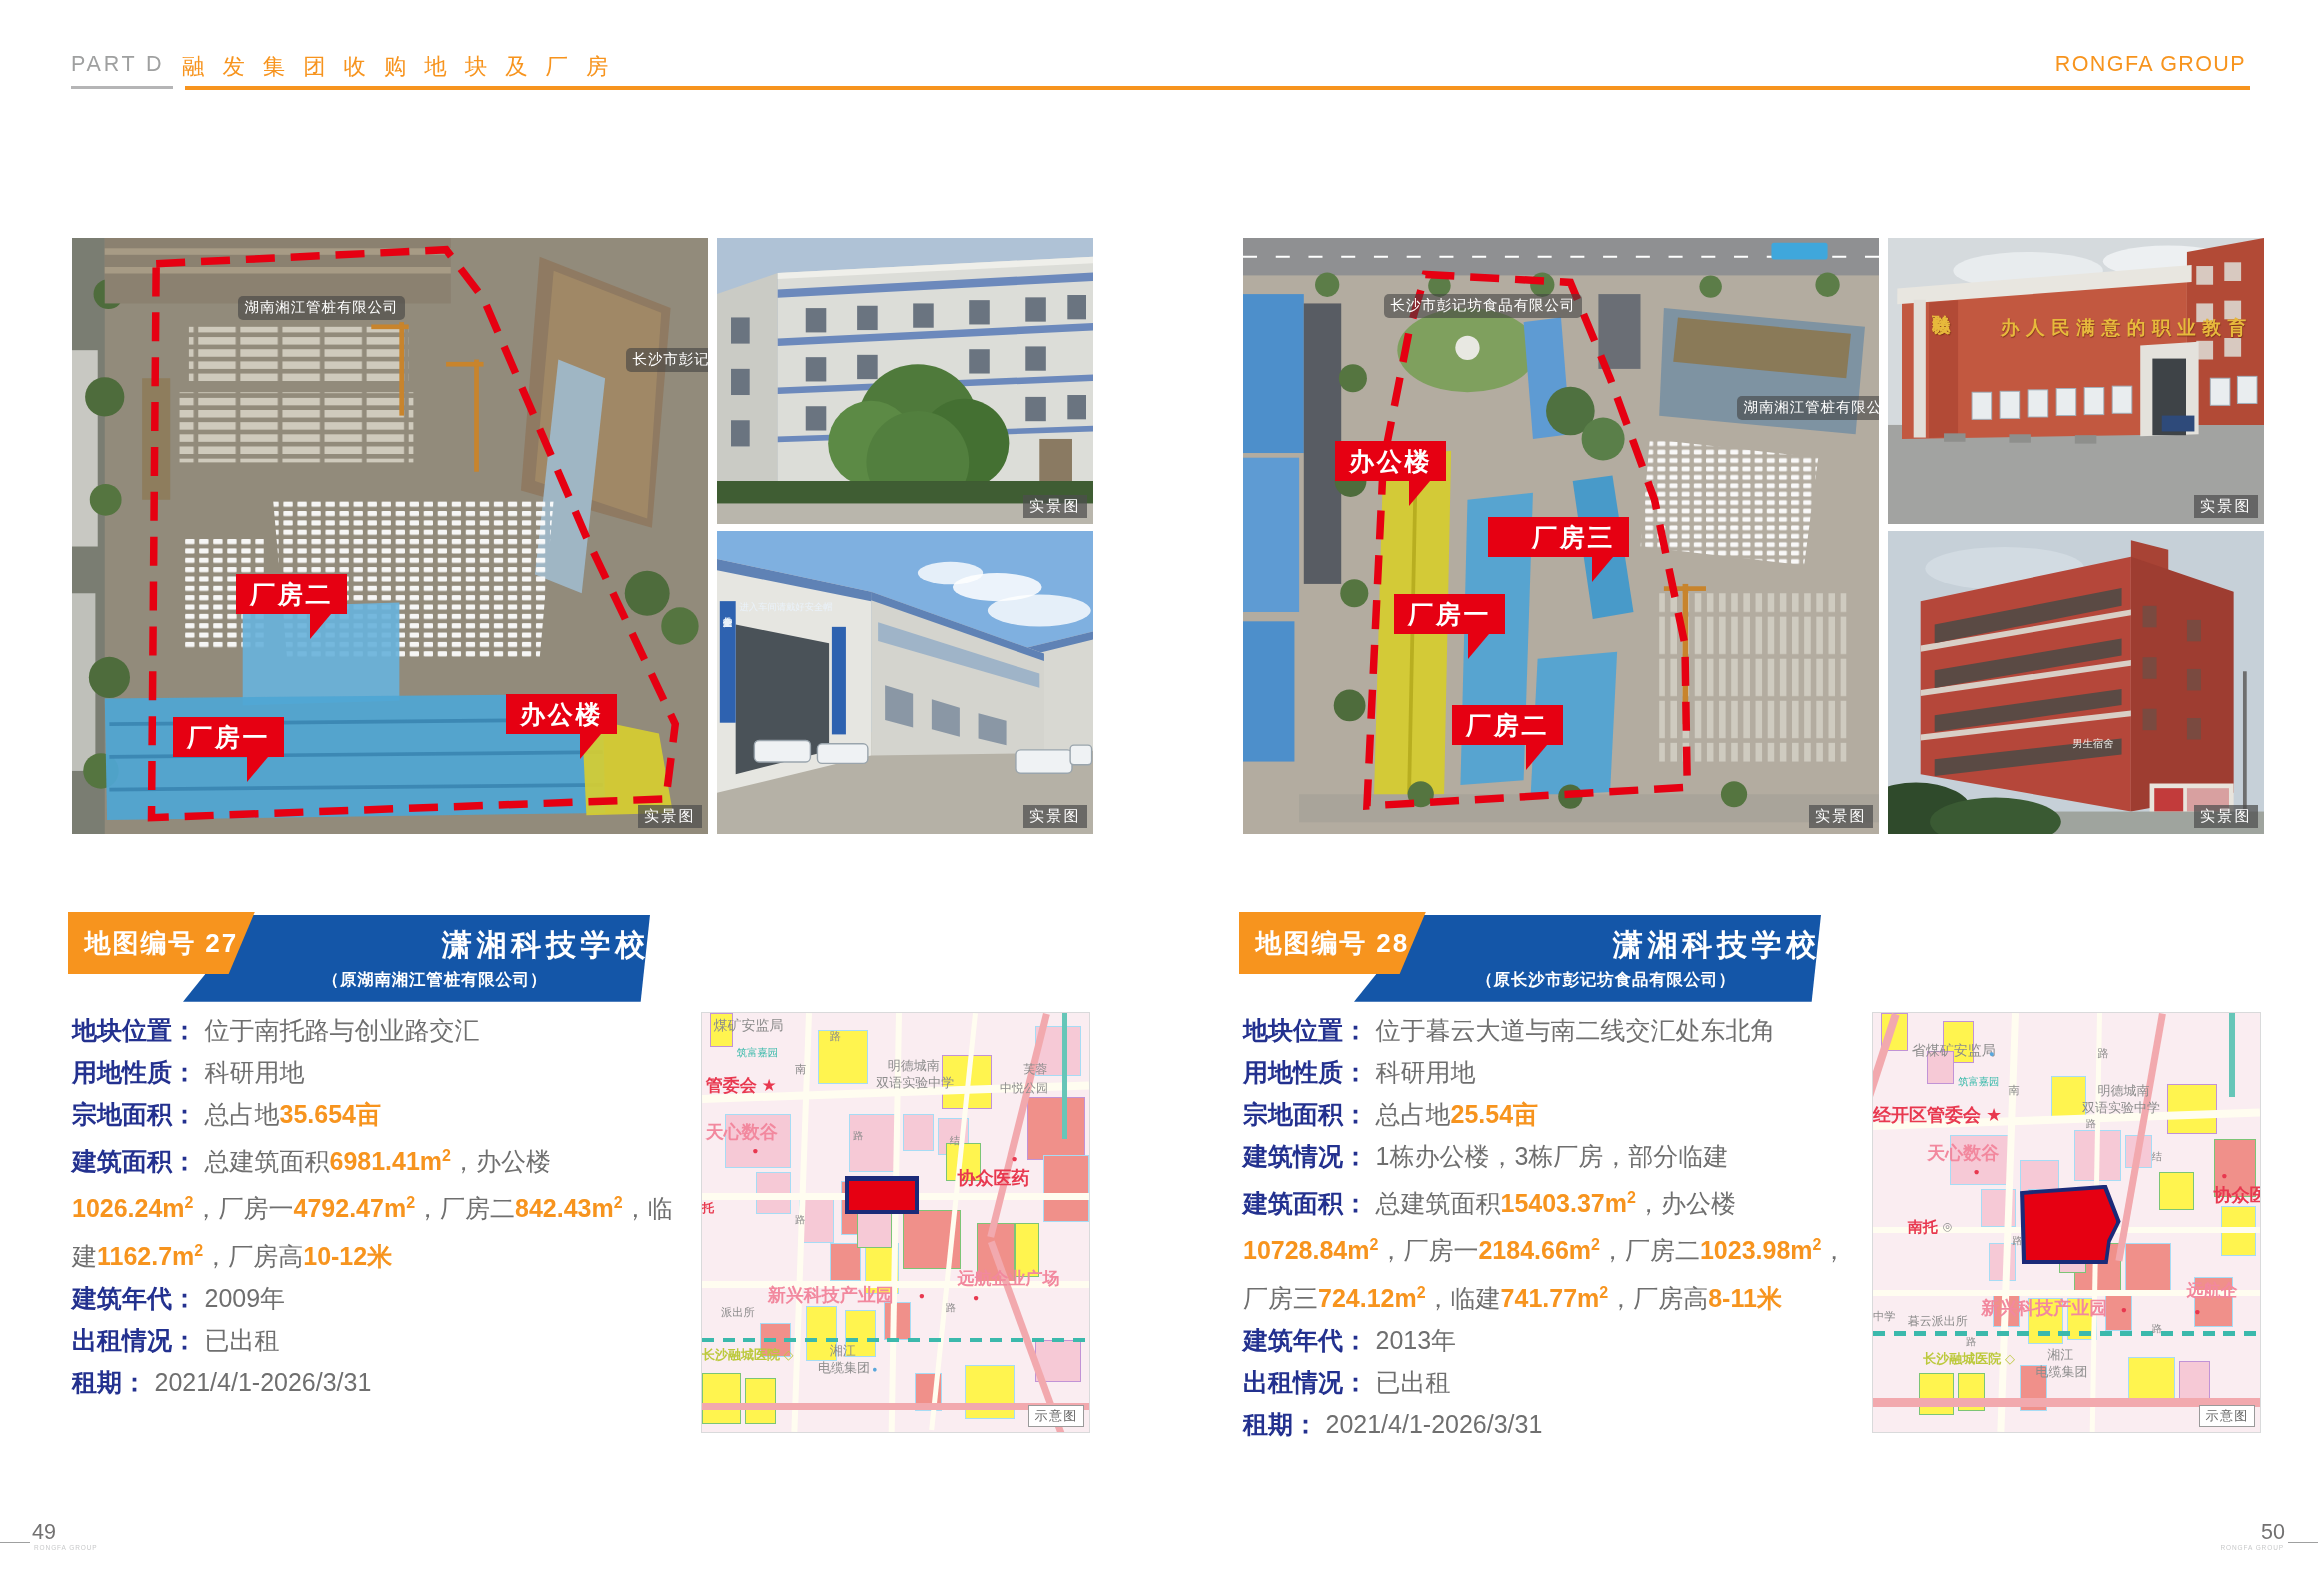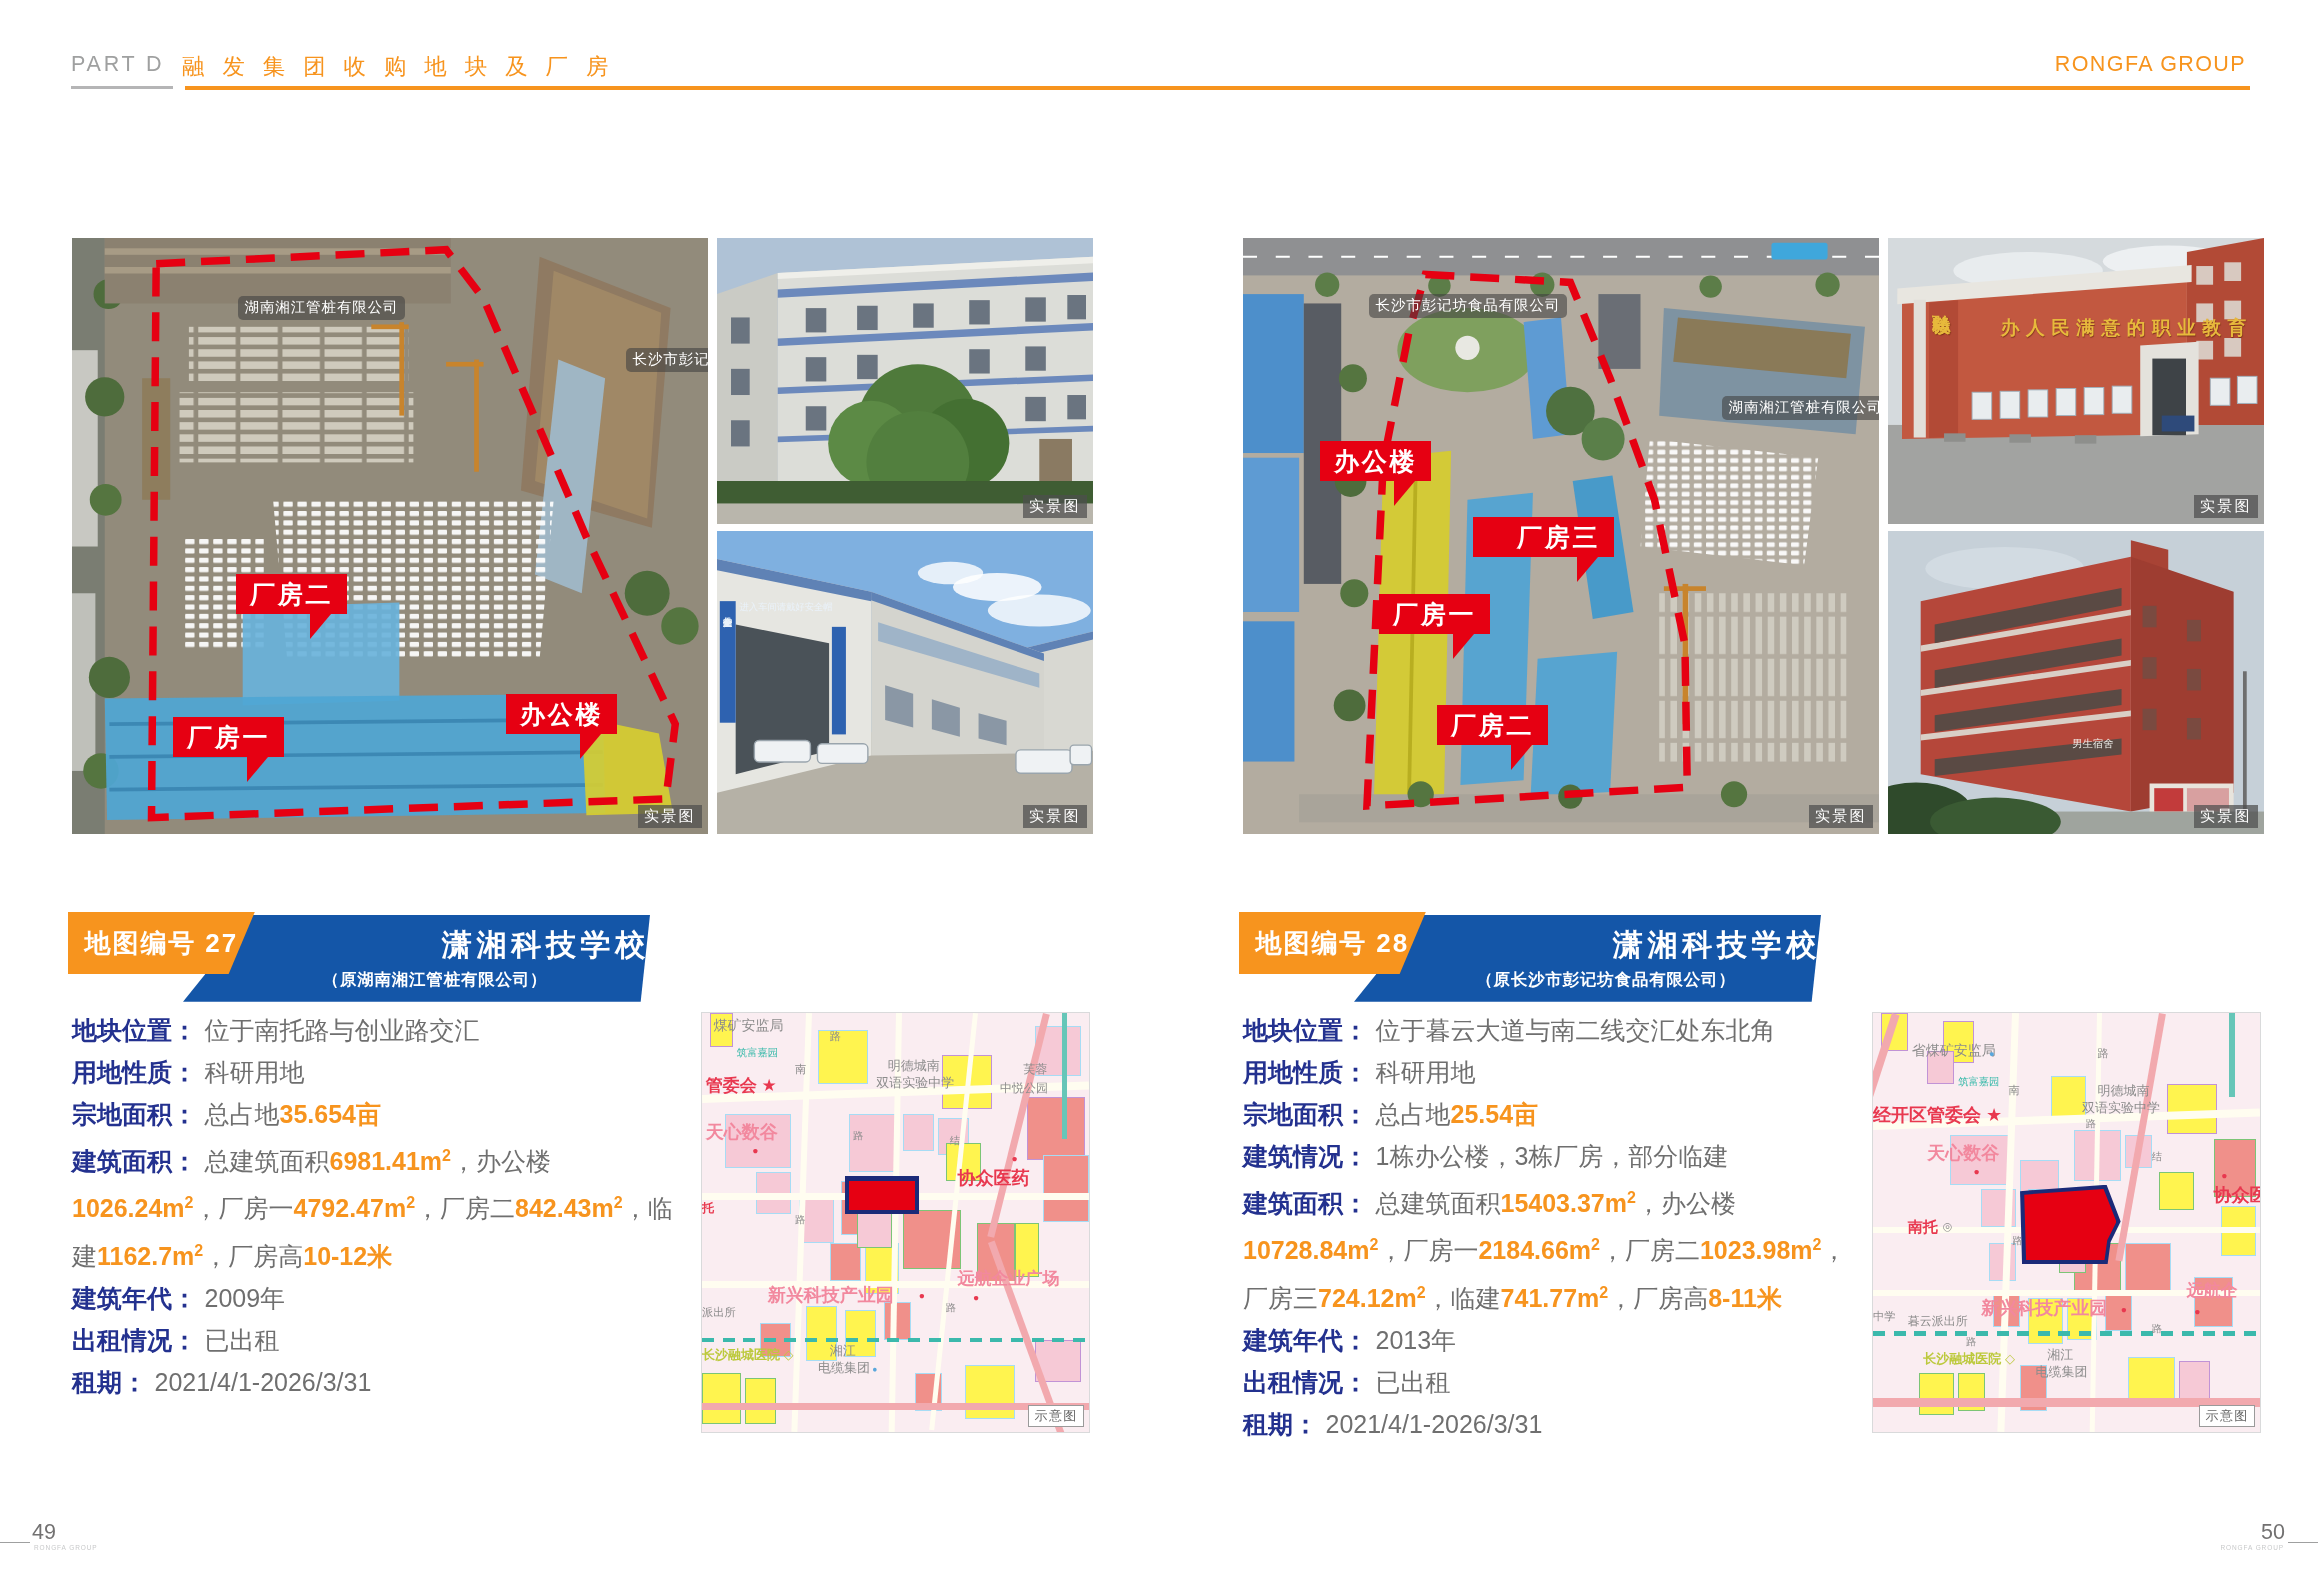--- a/index.html
+++ b/index.html
@@ -301,21 +301,21 @@
       <div class="map-label gray" style="left: 39%; top: 28%; font-size: 10.3px;">路</div>
       <div class="map-label gray" style="left: 64%; top: 29%; font-size: 10.3px;">结</div>
       <div class="map-label red" style="left: 66%; top: 37%; font-size: 18px;">协众医药</div>
       <div class="map-label red" style="left: 80%; top: 33.5%; font-size: 10.3px;">●</div>
       <div class="map-label red" style="left: 0%; top: 45%; font-size: 12px;">托</div>
       <div class="map-label gray" style="left: 24%; top: 48%; font-size: 10.3px;">路</div>
       <div class="map-label pink" style="left: 66%; top: 61%; font-size: 17px;">远航企业广场</div>
       <div class="map-label red" style="left: 70%; top: 66.5%; font-size: 10.3px;">●</div>
       <div class="map-label pink" style="left: 17%; top: 65%; font-size: 18px;">新兴科技产业园</div>
       <div class="map-label red" style="left: 56%; top: 66%; font-size: 10.3px;">●</div>
-      <div class="map-label gray" style="left: 0%; top: 70%; font-size: 11.2px;">派出所</div>
+      <div class="map-label gray" style="left: 0%; top: 70%; font-size: 11.2px; padding-left: 19px;">派出所</div>
       <div class="map-label gray" style="left: 63%; top: 69%; font-size: 10.3px;">路</div>
       <div class="map-label yellowgreen" style="left: 0%; top: 80%; font-size: 13px;">长沙融城医院 ◇</div>
       <div class="map-label gray" style="left: 33%; top: 79%; font-size: 13px;">湘江</div>
       <div class="map-label gray" style="left: 30%; top: 83%; font-size: 13px;">电缆集团</div>
       <div class="map-label blue" style="left: 44%; top: 84%; font-size: 8.4px;">●</div>
       <div class="map-tag">示意图</div>
     </div>
 </div>
 
 <div class="group" id="group-2">
@@ -363,21 +363,21 @@
       <polygon points="870,430 1230,470 1200,700 850,660" fill="url(#carsR)"></polygon>
       <rect x="890" y="760" width="400" height="360" fill="url(#pilesR)"></rect>
       <rect x="940" y="740" width="12" height="300" fill="#C8842C"></rect>
       <rect x="900" y="745" width="90" height="10" fill="#C8842C"></rect>
       <rect x="120" y="1190" width="1240" height="60" fill="#A9A49A"></rect>
       <circle cx="380" cy="1190" r="28" fill="#557540"></circle>
         <circle cx="700" cy="1195" r="26" fill="#4E6C3C"></circle>
       <circle cx="1050" cy="1190" r="28" fill="#557540"></circle>
       <polygon points="390,78 700,95 785,300 880,560 945,870 950,1175 265,1215 300,480 355,200" fill="none" stroke="#E60012" stroke-width="16" stroke-dasharray="62 34"></polygon>
     </svg>
-    <div class="abs" style="left:0;top:0;width:664px;height:596px;">
+    <div class="abs" style="left:15px;top:0;width:664px;height:596px;">
         <div class="company-tag" style="left: 126px; top: 56px;">长沙市彭记坊食品有限公司</div>
         <div class="company-tag" style="left: 479px; top: 158px;">湖南湘江管桩有限公司</div>
         <div class="bldg-tag" style="left: 77px; top: 203px;">办公楼</div>
         <div class="bldg-tag" style="left: 230px; top: 279px; padding-left: 44px;">厂房三</div>
         <div class="bldg-tag" style="left: 136px; top: 356px;">厂房一</div>
         <div class="bldg-tag" style="left: 194px; top: 467px;">厂房二</div>
       </div>
     <div class="scene-tag">实景图</div>
   </div>
 

